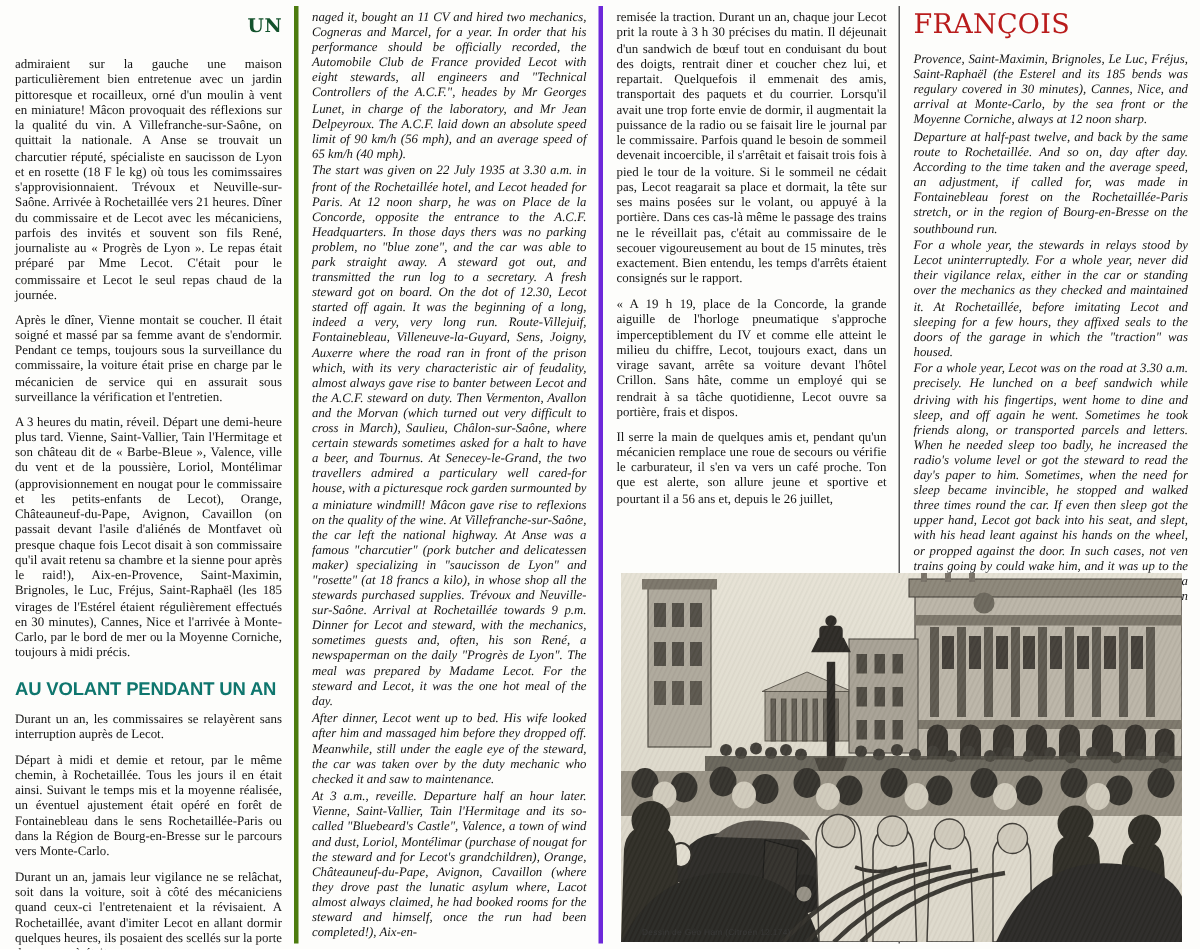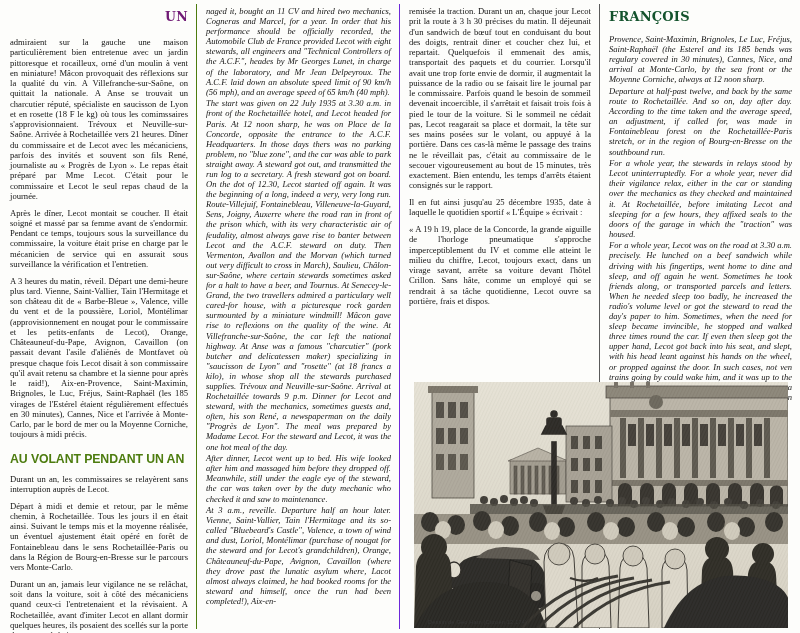--- a/index.html
+++ b/index.html
@@ -26,44 +26,44 @@
     display: flex;
     width: 788px;
     height: 625px;
     align-items: stretch;
   }
   .col {
     position: relative;
     box-sizing: border-box;
   }
   .col-1 { width: 190px; padding: 2px 8px 0 4px; }
-  .col-2 { width: 203px; padding: 2px 8px 0 9px; border-left: 1px solid #4d7c0f; }
-  .col-3 { width: 200px; padding: 2px 8px 0 9px; border-left: 1px solid #6d28d9; }
+  .col-2 { width: 203px; padding: 2px 8px 0 9px; border-left: 3px solid #4d7c0f; }
+  .col-3 { width: 200px; padding: 2px 8px 0 9px; border-left: 3px solid #6d28d9; }
   .col-4 { width: 195px; padding: 2px 2px 0 9px; border-left: 1px solid #5a5a5a; }
 
   .kicker {
     text-align: right;
     font-family: "DejaVu Serif", serif;
     font-weight: bold;
     font-size: 12.5px;
     line-height: 13px;
     letter-spacing: 0.3px;
-    color: #701a75;
+    color: #14532d;
     margin: 4px 0 0 0;
     text-transform: uppercase;
   }
   .kicker .l2 { display: block; }
 
   .byline {
     font-family: "DejaVu Serif", serif;
-    font-weight: bold;
-    font-size: 13px;
+    font-weight: normal;
+    font-size: 18px;
     line-height: 14px;
     letter-spacing: 0.2px;
-    color: #14532d;
+    color: #b91c1c;
     margin: 4px 0 0 0;
     text-transform: uppercase;
   }
   .byline .l2 { display: block; }
 
   p.fr {
     font-family: "Liberation Serif", serif;
     font-size: 8.6px;
     line-height: 10.25px;
     text-align: justify;
@@ -84,21 +84,21 @@
     -webkit-hyphens: auto;
     hyphens: auto;
   }
   h2.section {
     font-family: "Liberation Sans", sans-serif;
     font-weight: bold;
     font-size: 12.3px;
     line-height: 14px;
     letter-spacing: -0.1px;
     margin: 12px 0 8px 0;
-    color: #4d7c0f;
+    color: #0f766e;
   }
 
   
   .figure {
     position: absolute;
     left: 414px;
     top: 382px;
     width: 374px;
     height: 246px;
     overflow: hidden;
@@ -121,39 +121,39 @@
 
 <div class="page">
   <div class="cols">
 
     <div class="col col-1">
       <div class="kicker">
         <span>UN</span>
       </div>
       <div style="height:14px"></div>
       <p class="fr">admiraient sur la gauche une maison particulièrement bien entretenue avec un jardin pittoresque et rocailleux, orné d'un moulin à vent en miniature! Mâcon provoquait des réflexions sur la qualité du vin. A Villefranche-sur-Saône, on quittait la nationale. A Anse se trouvait un charcutier réputé, spécialiste en saucisson de Lyon et en rosette (18 F le kg) où tous les comimssaires s'approvisionnaient. Trévoux et Neuville-sur-Saône. Arrivée à Rochetaillée vers 21 heures. Dîner du commissaire et de Lecot avec les mécaniciens, parfois des invités et souvent son fils René, journaliste au « Progrès de Lyon ». Le repas était préparé par Mme Lecot. C'était pour le commissaire et Lecot le seul repas chaud de la journée.</p>
-      <p class="fr">Après le dîner, Lecot montait se coucher. Il était soigné et massé par sa femme avant de s'endormir. Pendant ce temps, toujours sous la surveillance du commissaire, la voiture était prise en charge par le mécanicien de service qui en assurait sous surveillance la vérification et l'entretien.</p>
+      <p class="fr">Après le dîner, Vienne montait se coucher. Il était soigné et massé par sa femme avant de s'endormir. Pendant ce temps, toujours sous la surveillance du commissaire, la voiture était prise en charge par le mécanicien de service qui en assurait sous surveillance la vérification et l'entretien.</p>
       <p class="fr">A 3 heures du matin, réveil. Départ une demi-heure plus tard. Vienne, Saint-Vallier, Tain l'Hermitage et son château dit de « Barbe-Bleue », Valence, ville du vent et de la poussière, Loriol, Montélimar (approvisionnement en nougat pour le commissaire et les petits-enfants de Lecot), Orange, Châteauneuf-du-Pape, Avignon, Cavaillon (on passait devant l'asile d'aliénés de Montfavet où presque chaque fois Lecot disait à son commissaire qu'il avait retenu sa chambre et la sienne pour après le raid!), Aix-en-Provence, Saint-Maximin, Brignoles, le Luc, Fréjus, Saint-Raphaël (les 185 virages de l'Estérel étaient régulièrement effectués en 30 minutes), Cannes, Nice et l'arrivée à Monte-Carlo, par le bord de mer ou la Moyenne Corniche, toujours à midi précis.</p>
       <h2 class="section">AU VOLANT PENDANT UN AN</h2>
       <p class="fr">Durant un an, les commissaires se relayèrent sans interruption auprès de Lecot.</p>
       <p class="fr">Départ à midi et demie et retour, par le même chemin, à Rochetaillée. Tous les jours il en était ainsi. Suivant le temps mis et la moyenne réalisée, un éventuel ajustement était opéré en forêt de Fontainebleau dans le sens Rochetaillée-Paris ou dans la Région de Bourg-en-Bresse sur le parcours vers Monte-Carlo.</p>
       <p class="fr">Durant un an, jamais leur vigilance ne se relâchat, soit dans la voiture, soit à côté des mécaniciens quand ceux-ci l'entretenaient et la révisaient. A Rochetaillée, avant d'imiter Lecot en allant dormir quelques heures, ils posaient des scellés sur la porte du garage où était</p>
     </div>
 
     <div class="col col-2">
       <p class="en">naged it, bought an 11 CV and hired two mechanics, Cogneras and Marcel, for a year. In order that his performance should be officially recorded, the Automobile Club de France provided Lecot with eight stewards, all engineers and "Technical Controllers of the A.C.F.", heades by Mr Georges Lunet, in charge of the laboratory, and Mr Jean Delpeyroux. The A.C.F. laid down an absolute speed limit of 90 km/h (56 mph), and an average speed of 65 km/h (40 mph).</p>
       <p class="en">The start was given on 22 July 1935 at 3.30 a.m. in front of the Rochetaillée hotel, and Lecot headed for Paris. At 12 noon sharp, he was on Place de la Concorde, opposite the entrance to the A.C.F. Headquarters. In those days thers was no parking problem, no "blue zone", and the car was able to park straight away. A steward got out, and transmitted the run log to a secretary. A fresh steward got on board. On the dot of 12.30, Lecot started off again. It was the beginning of a long, indeed a very, very long run. Route-Villejuif, Fontainebleau, Villeneuve-la-Guyard, Sens, Joigny, Auxerre where the road ran in front of the prison which, with its very characteristic air of feudality, almost always gave rise to banter between Lecot and the A.C.F. steward on duty. Then Vermenton, Avallon and the Morvan (which turned out very difficult to cross in March), Saulieu, Châlon-sur-Saône, where certain stewards sometimes asked for a halt to have a beer, and Tournus. At Senecey-le-Grand, the two travellers admired a particulary well cared-for house, with a picturesque rock garden surmounted by a miniature windmill! Mâcon gave rise to reflexions on the quality of the wine. At Villefranche-sur-Saône, the car left the national highway. At Anse was a famous "charcutier" (pork butcher and delicatessen maker) specializing in "saucisson de Lyon" and "rosette" (at 18 francs a kilo), in whose shop all the stewards purchased supplies. Trévoux and Neuville-sur-Saône. Arrival at Rochetaillée towards 9 p.m. Dinner for Lecot and steward, with the mechanics, sometimes guests and, often, his son René, a newspaperman on the daily "Progrès de Lyon". The meal was prepared by Madame Lecot. For the steward and Lecot, it was the one hot meal of the day.</p>
       <p class="en">After dinner, Lecot went up to bed. His wife looked after him and massaged him before they dropped off. Meanwhile, still under the eagle eye of the steward, the car was taken over by the duty mechanic who checked it and saw to maintenance.</p>
       <p class="en">At 3 a.m., reveille. Departure half an hour later. Vienne, Saint-Vallier, Tain l'Hermitage and its so-called "Bluebeard's Castle", Valence, a town of wind and dust, Loriol, Montélimar (purchase of nougat for the steward and for Lecot's grandchildren), Orange, Châteauneuf-du-Pape, Avignon, Cavaillon (where they drove past the lunatic asylum where, Lacot almost always claimed, he had booked rooms for the steward and himself, once the run had been completed!), Aix-en-</p>
     </div>
 
     <div class="col col-3">
       <p class="fr">remisée la traction. Durant un an, chaque jour Lecot prit la route à 3 h 30 précises du matin. Il déjeunait d'un sandwich de bœuf tout en conduisant du bout des doigts, rentrait diner et coucher chez lui, et repartait. Quelquefois il emmenait des amis, transportait des paquets et du courrier. Lorsqu'il avait une trop forte envie de dormir, il augmentait la puissance de la radio ou se faisait lire le journal par le commissaire. Parfois quand le besoin de sommeil devenait incoercible, il s'arrêtait et faisait trois fois à pied le tour de la voiture. Si le sommeil ne cédait pas, Lecot reagarait sa place et dormait, la tête sur ses mains posées sur le volant, ou appuyé à la portière. Dans ces cas-là même le passage des trains ne le réveillait pas, c'était au commissaire de le secouer vigoureusement au bout de 15 minutes, très exactement. Bien entendu, les temps d'arrêts étaient consignés sur le rapport.</p>
-      <p class="fr">Il en fut ainsi jusqu'au 25 décembre 1935, date à laquelle le quotidien sportif « L'Équipe » écrivait :</p>
       <p class="fr">« A 19 h 19, place de la Concorde, la grande aiguille de l'horloge pneumatique s'approche imperceptiblement du IV et comme elle atteint le milieu du chiffre, Lecot, toujours exact, dans un virage savant, arrête sa voiture devant l'hôtel Crillon. Sans hâte, comme un employé qui se rendrait à sa tâche quotidienne, Lecot ouvre sa portière, frais et dispos.</p>
+      <p class="fr">Il serre la main de quelques amis et, pendant qu'un mécanicien remplace une roue de secours ou vérifie le carburateur, il s'en va vers un café proche. Ton que est alerte, son allure jeune et sportive et pourtant il a 56 ans et, depuis le 26 juillet,</p>
     </div>
 
     <div class="col col-4">
       <div class="byline">
         <span>FRANÇOIS</span>
       </div>
       <div style="height:10px"></div>
       <p class="en">Provence, Saint-Maximin, Brignoles, Le Luc, Fréjus, Saint-Raphaël (the Esterel and its 185 bends was regulary covered in 30 minutes), Cannes, Nice, and arrival at Monte-Carlo, by the sea front or the Moyenne Corniche, always at 12 noon sharp.</p>
       <p class="en">Departure at half-past twelve, and back by the same route to Rochetaillée. And so on, day after day. According to the time taken and the average speed, an adjustment, if called for, was made in Fontainebleau forest on the Rochetaillée-Paris stretch, or in the region of Bourg-en-Bresse on the southbound run.</p>
       <p class="en">For a whole year, the stewards in relays stood by Lecot uninterruptedly. For a whole year, never did their vigilance relax, either in the car or standing over the mechanics as they checked and maintained it. At Rochetaillée, before imitating Lecot and sleeping for a few hours, they affixed seals to the doors of the garage in which the "traction" was housed.</p>

